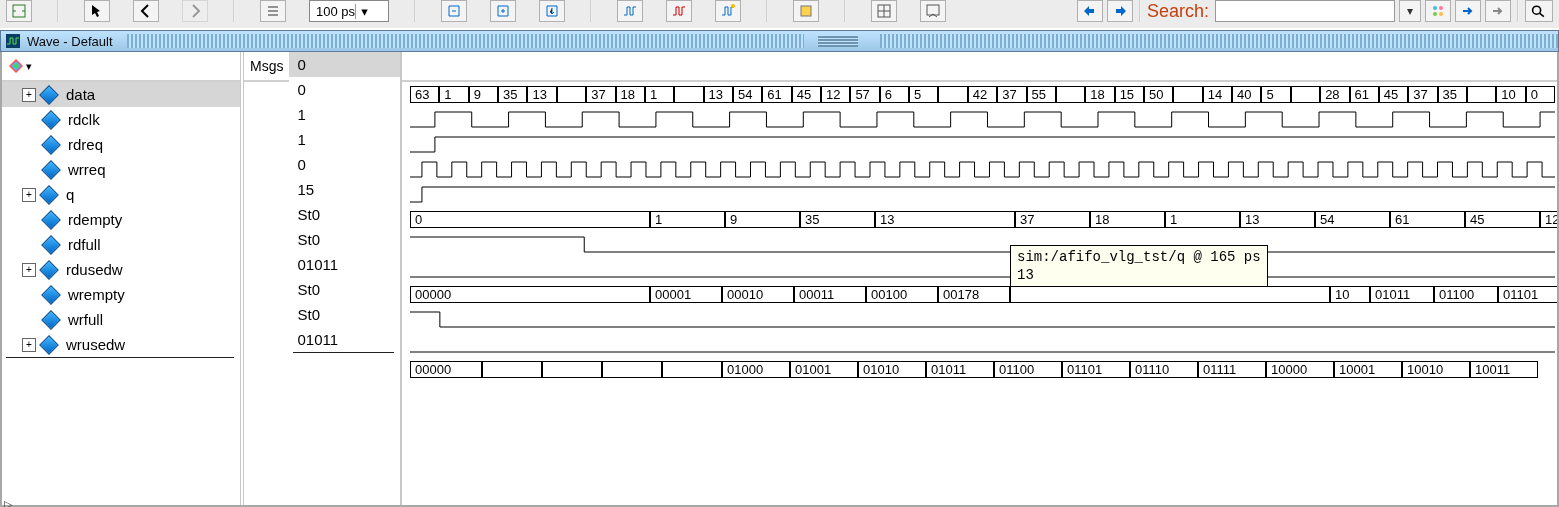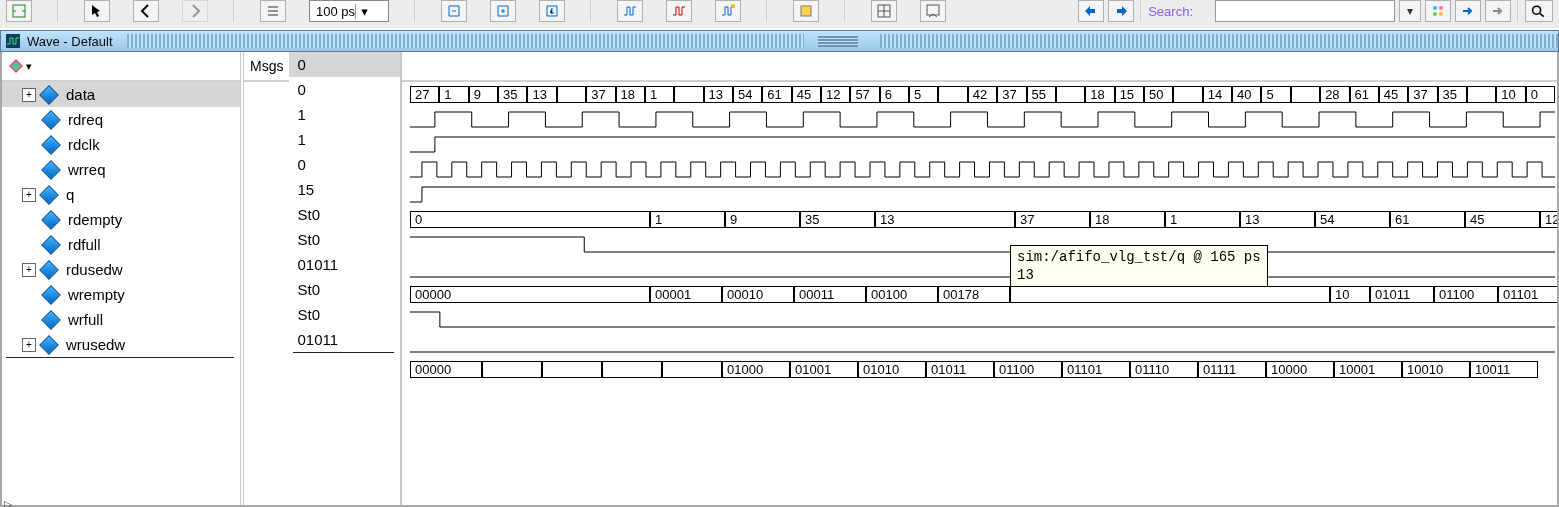--- a/index.html
+++ b/index.html
@@ -243,21 +243,21 @@
         <svg viewBox="0 0 16 16">
           <path d="M2 8l5-5v3h5v4H7v3z" fill="#06c"></path>
         </svg>
       </span>
     <span class="tb-box">
         <svg viewBox="0 0 16 16">
           <path d="M14 8l-5 5v-3H4V6h5V3z" fill="#06c"></path>
         </svg>
       </span>
     <span class="sep"></span>
-    <span style="font-size:13px;color:#8b5cf6;margin-right:18px">Search:</span>
+    <span style="font-size:18px;color:#c2410c;margin-right:2px">Search:</span>
     <input class="search-field" style="">
     <span class="tb-box">▾</span>
     <span class="tb-box">
         <svg viewBox="0 0 16 16">
           <circle cx="5" cy="5" r="2" fill="#4bd"></circle>
           <circle cx="11" cy="5" r="2" fill="#f7a"></circle>
           <circle cx="5" cy="11" r="2" fill="#7c4"></circle>
           <circle cx="11" cy="11" r="2" fill="#fb4"></circle>
         </svg>
       </span>
@@ -305,26 +305,26 @@
     </div>
     <div class="body" id="names-body">
         <div class="row selected">
           <span class="expander">+</span>
           <span class="diamond"></span>
           <span class="sig-text">data</span>
         </div>
         <div class="row">
           <span class="expander-gap"></span>
           <span class="diamond"></span>
+          <span class="sig-text">rdclk</span>
+        </div>
+        <div class="row">
+          <span class="expander-gap"></span>
+          <span class="diamond"></span>
           <span class="sig-text">rdreq</span>
-        </div>
-        <div class="row">
-          <span class="expander-gap"></span>
-          <span class="diamond"></span>
-          <span class="sig-text">rdclk</span>
         </div>
         <div class="row">
           <span class="expander-gap"></span>
           <span class="diamond"></span>
           <span class="sig-text">wrreq</span>
         </div>
         <div class="row">
           <span class="expander">+</span>
           <span class="diamond"></span>
           <span class="sig-text">q</span>
@@ -407,21 +407,21 @@
         <div class="underline-row"></div>
       </div>
   </div>
 
   <div class="col-wave">
     <div class="hdr"></div>
     <div class="wave-body" id="wave-body">
 
       <div class="lane" style="top:0px">
         <div class="bus-wrap" id="data-bus">
-            <div class="bus-seg" style="flex: 1 1 0px;">27</div>
+            <div class="bus-seg" style="flex: 1 1 0px;">63</div>
             <div class="bus-seg" style="flex: 1 1 0px;">1</div>
             <div class="bus-seg" style="flex: 1 1 0px;">9</div>
             <div class="bus-seg" style="flex: 1 1 0px;">35</div>
             <div class="bus-seg" style="flex: 1 1 0px;">13</div>
             <div class="bus-seg" style="flex: 1 1 0px;"></div>
             <div class="bus-seg" style="flex: 1 1 0px;">37</div>
             <div class="bus-seg" style="flex: 1 1 0px;">18</div>
             <div class="bus-seg" style="flex: 1 1 0px;">1</div>
             <div class="bus-seg" style="flex: 1 1 0px;"></div>
             <div class="bus-seg" style="flex: 1 1 0px;">13</div>

